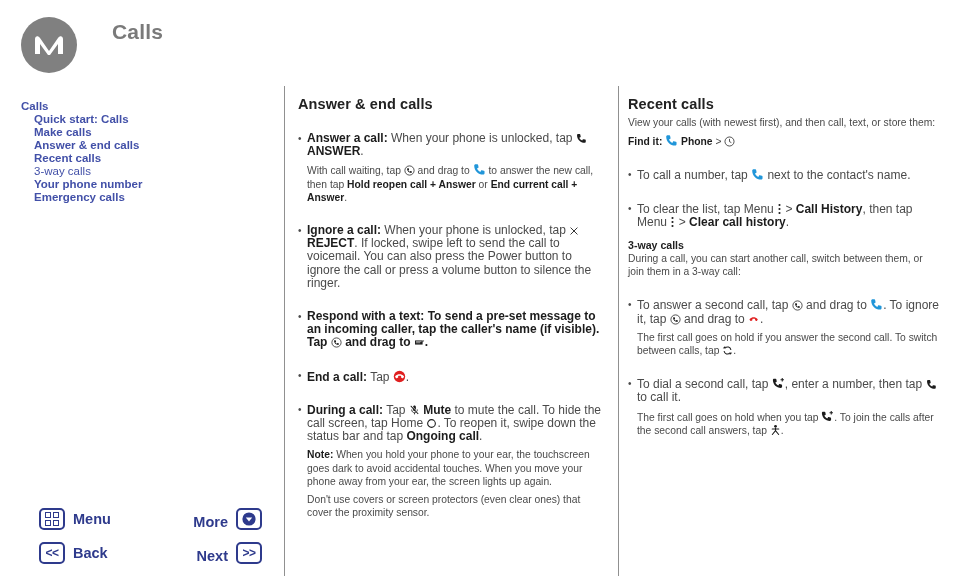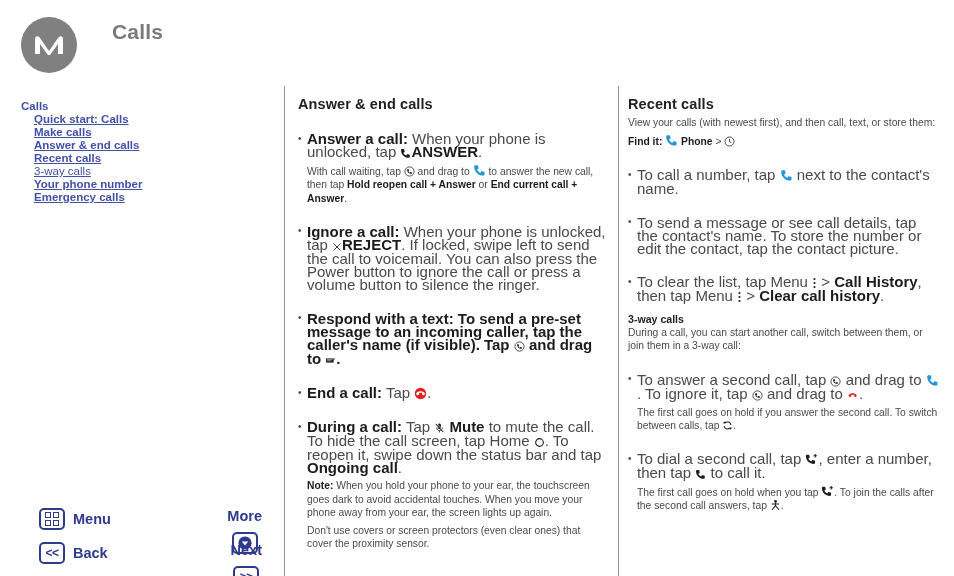--- a/index.html
+++ b/index.html
@@ -27,21 +27,21 @@
     letter-spacing: .2px;
   }
 
   
   .toc { position: absolute; left: 21px; top: 100px; width: 250px; }
   .toc-item {
     color: #4250a8; font-size: 11.5px; font-weight: bold;
     line-height: 12.6px; padding: 0 0 0.4px 0; white-space: nowrap;
   }
   .toc-item.root { padding-left: 0px; }
-  .toc-item.sub { padding-left: 13px; text-decoration: underline; }
+  .toc-item.sub { padding-left: 13px; }
   .toc-item.light { font-weight: normal; }
 
   
   .divider { position: absolute; width: 1px; background: #909090; }
   .div1 { left: 284px; top: 86px; height: 490px; }
   .div2 { left: 618px; top: 86px; height: 490px; }
 
   
   .col { position: absolute; top: 96px; }
   .col-mid { left: 298px; width: 308px; }
@@ -55,21 +55,21 @@
     font-size: 10.6px; font-weight: bold; color: #222;
     margin: 10px 0 1px 0;
   }
   p.body {
     font-size: 10.3px; line-height: 13.2px; color: #4a4a4a;
     margin-bottom: 5px;
   }
   ul.bullets { list-style: none; }
   ul.bullets > li {
     position: relative; padding-left: 9px;
-    font-size: 15px; line-height: 13.2px; color: #4a4a4a;
+    font-size: 12px; line-height: 13.2px; color: #4a4a4a;
     margin-bottom: 5px;
     margin-top: 20px;
   }
   ul.bullets > li:before {
     content: "\2022"; position: absolute; left: 0; top: -0.5px;
     color: #4a4a4a; font-size: 10px;
   }
   .sub-para {
     font-size: 10.3px; line-height: 13.2px; color: #4a4a4a;
     margin: 5px 0 5px 9px;
@@ -87,21 +87,21 @@
   
   .nav { position: absolute; left: 0; bottom: 0; width: 284px; height: 76px; }
   .nav-row { position: absolute; left: 0; width: 284px; height: 30px; }
   .nav-row.r1 { top: 8px; }
   .nav-row.r2 { top: 42px; }
   .nav-btn {
     position: absolute; display: flex; align-items: center; gap: 8px;
     color: #2e3a8c; font-size: 14.5px; font-weight: bold; margin-left: 17px;
   }
   .nav-btn.left { left: 22px; }
-  .nav-btn.right { right: 22px; flex-direction: column; }
+  .nav-btn.right { right: 22px; flex-direction: row; align-items: flex-end; }
   .nav-box {
     width: 26px; height: 22px; border: 2px solid #2e3a8c;
     border-radius: 5px; display: flex; align-items: center;
     justify-content: center; flex: 0 0 auto;
   }
   .grid2 {
     display: grid; grid-template-columns: 6px 6px; grid-template-rows: 6px 6px;
     gap: 2px;
   }
   .grid2 i { display:block; border: 1.4px solid #2e3a8c; }
@@ -232,21 +232,20 @@
     </p>
 
     <ul class="bullets">
       <li>
         <span>To call a number, tap</span>
         <span class="ic"><svg width="13" height="13" viewBox="0 0 16 16">
               <path d="M3.2 1.6c-.9 0-1.7.8-1.7 1.7 0 6 4.9 11 11 11 .9 0 1.7-.8 1.7-1.7v-2.2c0-.5-.3-.8-.8-.9l-2.6-.5c-.4-.1-.8.1-1 .5l-.8 1.5c-1.8-.9-3.3-2.4-4.2-4.2l1.5-.8c.4-.2.6-.6.5-1l-.5-2.6c-.1-.5-.4-.8-.9-.8z" fill="#2196d9"></path>
             </svg></span>
         <span>next to the contact's name.</span>
       </li>
-      <li>To send a message or see call details, tap the contact's name. To store the number or edit the contact, tap the contact picture.</li>
       <li>
         <span>To clear the list, tap Menu</span>
         <span class="ic"><svg width="5" height="12" viewBox="0 0 6 16">
               <circle cx="3" cy="2.6" r="1.4" fill="#1c1c1c"></circle>
               <circle cx="3" cy="8" r="1.4" fill="#1c1c1c"></circle>
               <circle cx="3" cy="13.4" r="1.4" fill="#1c1c1c"></circle>
             </svg></span>
         <span>&gt;</span>
         <span class="kw">Call History</span><span>, then tap Menu</span>
         <span class="ic"><svg width="5" height="12" viewBox="0 0 6 16">

